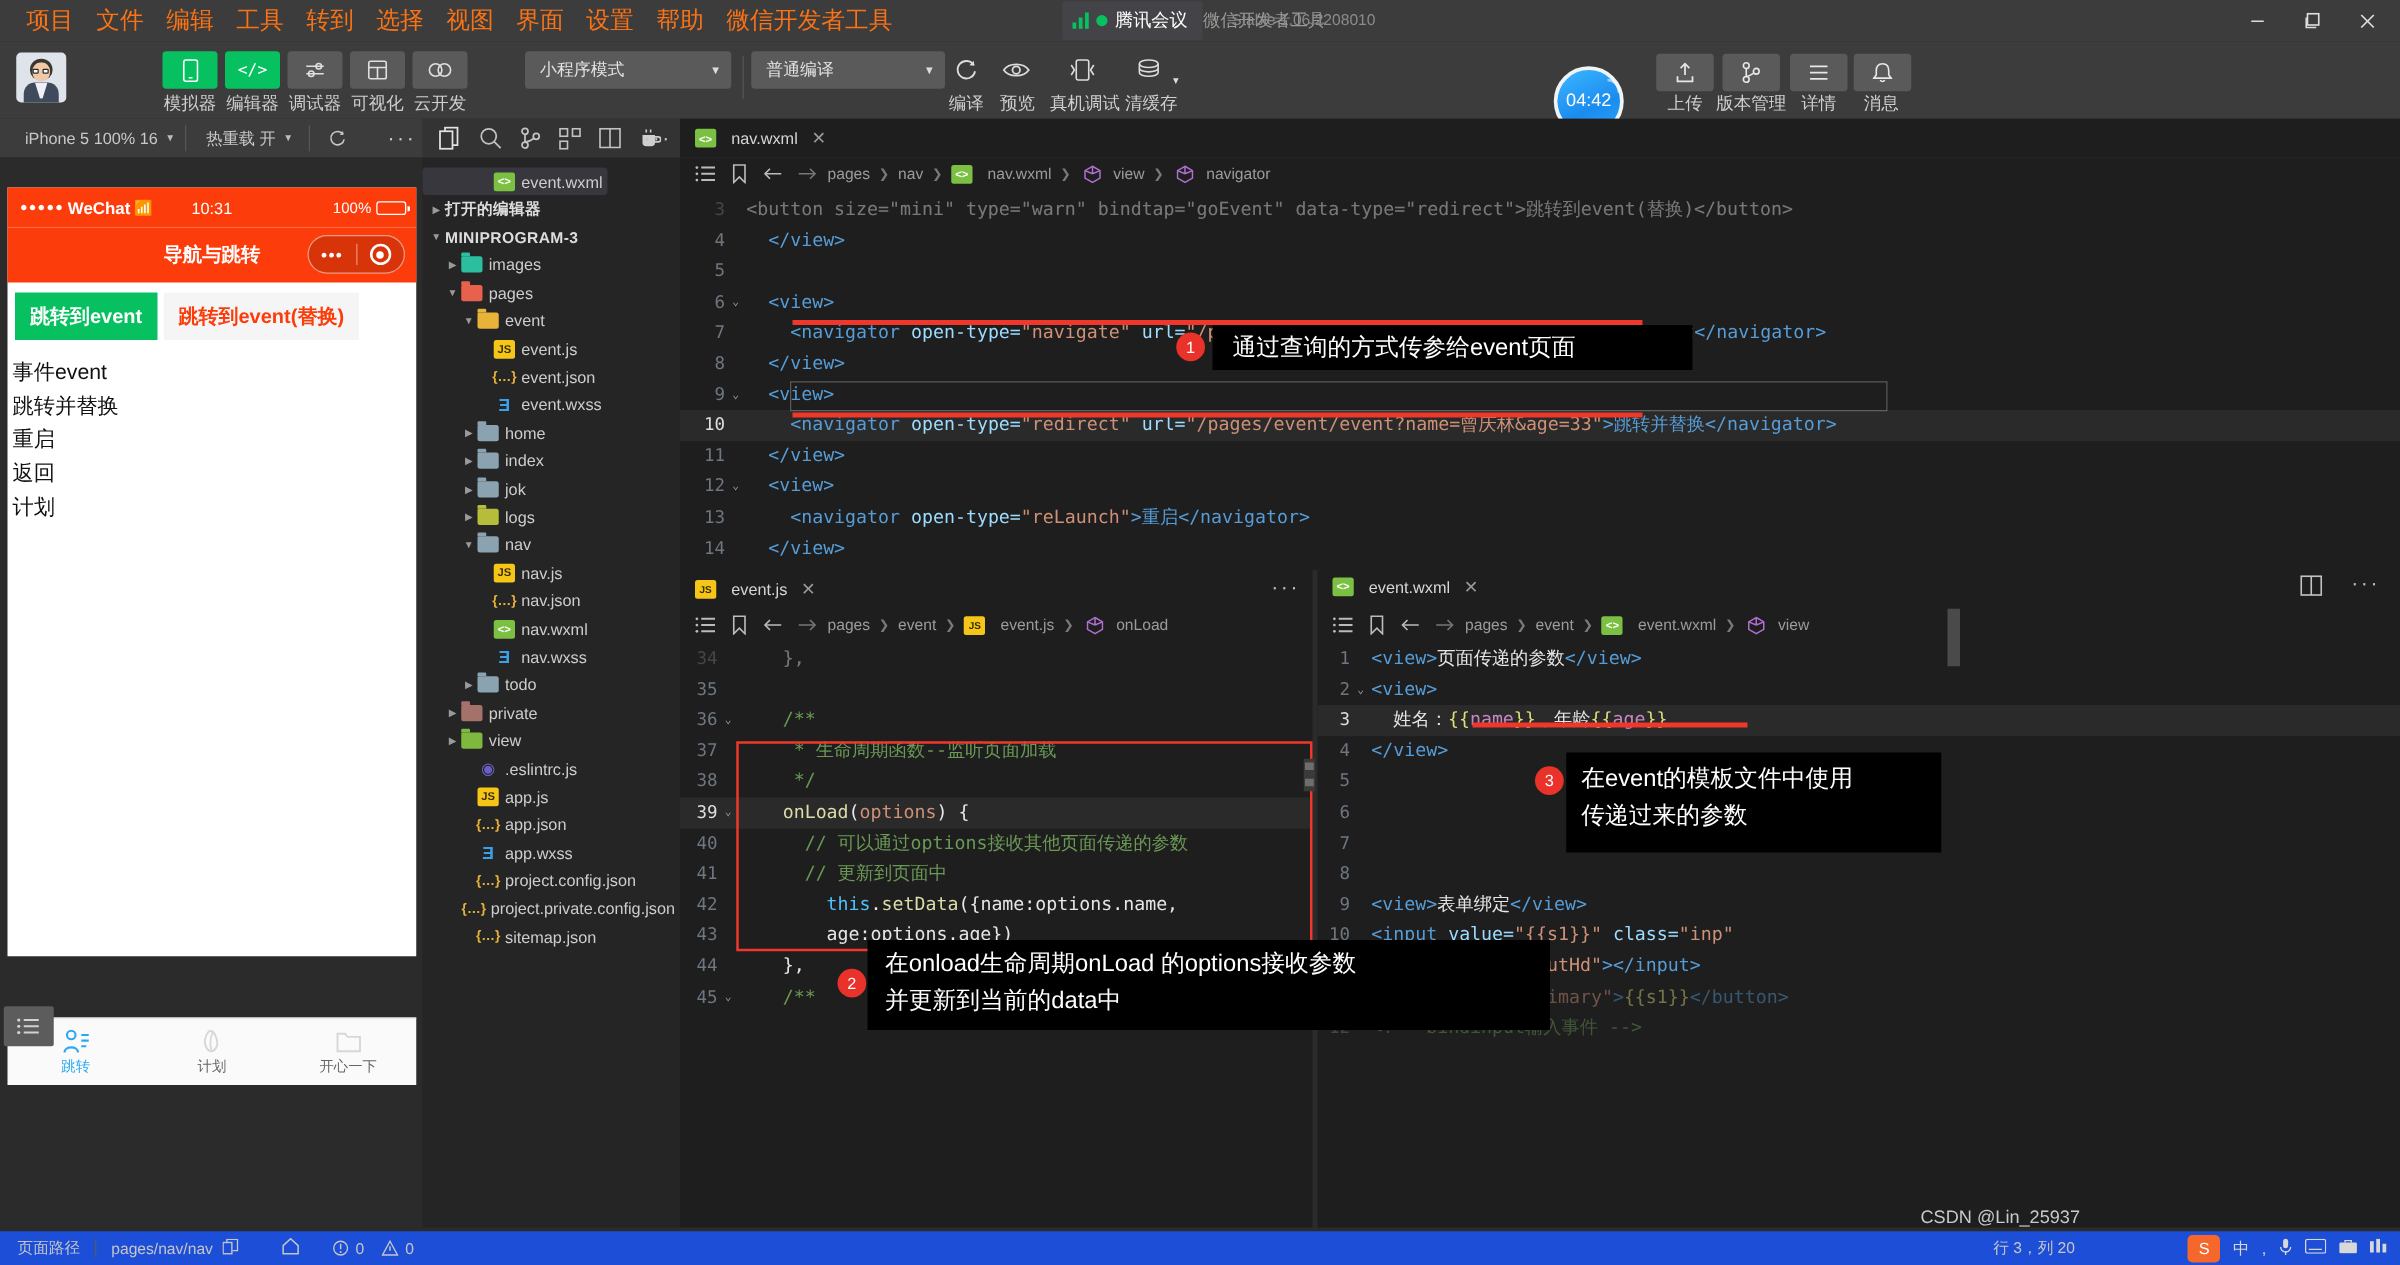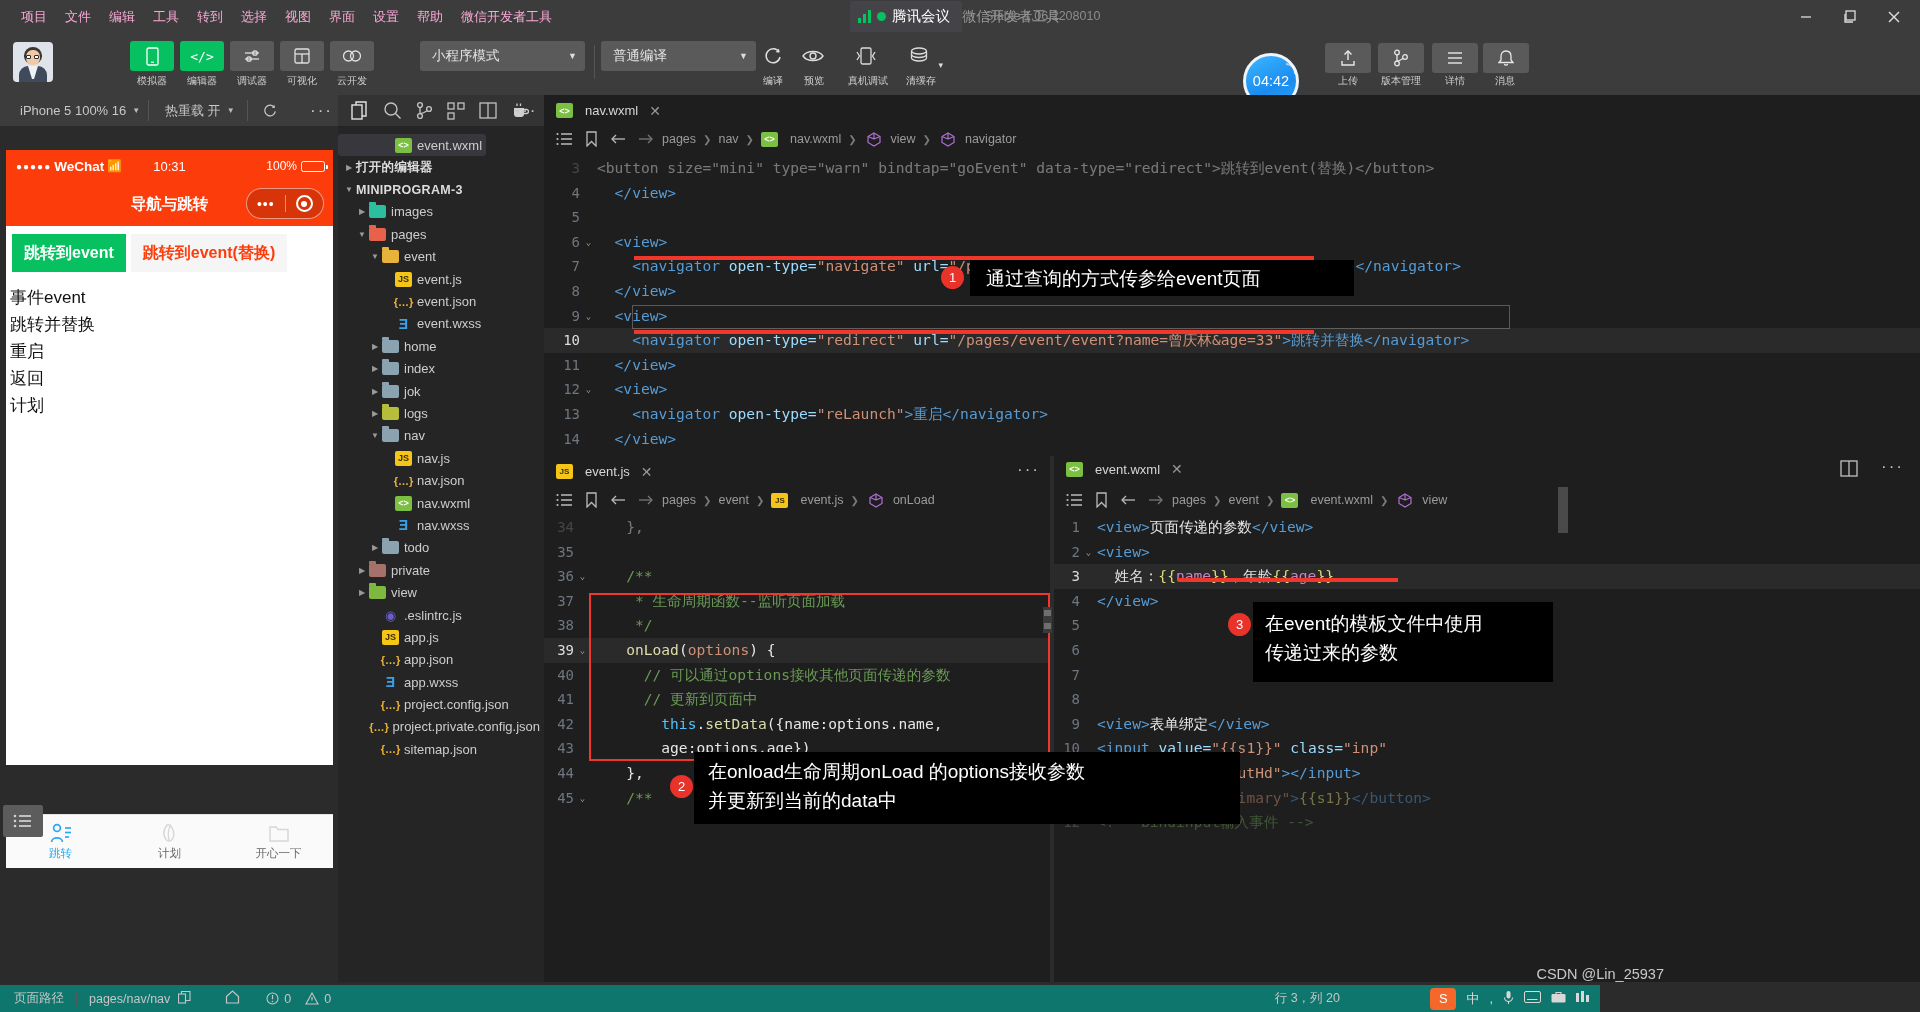--- a/index.html
+++ b/index.html
@@ -7,21 +7,21 @@
     font-family:"Liberation Sans","DejaVu Sans",sans-serif; }
   .app { position:relative; width:1920px; height:1012px; background:#2b2b2b; }
 
   
   .accent-left { position:absolute; left:0; top:0; width:14px; height:8px; background:#07c160; }
   .accent-right { position:absolute; right:0; top:0; width:160px; height:7px; background:#07c160; }
 
   
   .menubar { position:absolute; left:0; top:0; width:1920px; height:33px;
     background:#3c3c3c; display:flex; align-items:center; padding-left:12px; }
-  .menubar .mi { color:#f9a8d4; font-size:13px; padding:0 9px; line-height:33px; cursor:default; }
+  .menubar .mi { color:#f97316; font-size:19px; padding:0 9px; line-height:33px; cursor:default; }
   .wintitle { position:absolute; left:0; top:0; width:1920px; height:33px;
     display:flex; align-items:center; justify-content:center; pointer-events:none; }
   .wintitle span { color:#9a9a9a; font-size:14px; }
   .tm-pill { position:absolute; left:850px; top:1px; height:31px; background:#444448;
     display:flex; align-items:center; gap:6px; padding:0 12px 0 8px; border-radius:2px; }
   .tm-bars { display:flex; align-items:flex-end; gap:2px; height:13px; }
   .tm-bars i { display:block; width:3px; background:#07c160; }
   .tm-bars i:nth-child(1){height:5px}.tm-bars i:nth-child(2){height:9px}.tm-bars i:nth-child(3){height:13px}
   .tm-dot { width:9px;height:9px;border-radius:50%;background:#07c160; }
   .tm-pill span { color:#fff; font-size:14.5px; }
@@ -37,21 +37,21 @@
   .av-face{position:absolute;left:13px;top:8px;width:14px;height:15px;border-radius:45%;background:#f0c9a8;}
   .av-gl{position:absolute;top:13px;width:5px;height:4px;border:1.2px solid #2b2b2b;border-radius:1px;background:#fff;}
   .av-gl.l{left:13px}.av-gl.r{left:21px}
   .av-body{position:absolute;left:6px;top:24px;width:28px;height:17px;border-radius:9px 9px 0 0;background:#3f4a5c;}
   .av-shirt{position:absolute;left:15px;top:24px;width:10px;height:13px;background:#eef1f5;clip-path:polygon(0 0,100% 0,60% 100%,40% 100%);}
 
   .tbtn { position:absolute; top:8px; width:44px; height:30px; border-radius:3px;
     display:flex; align-items:center; justify-content:center; color:#fff; }
   .tbtn.green { background:#07c160; }
   .tbtn.grey { background:#5a5a5a; }
-  .tlabel { position:absolute; top:41px; font-size:10px; color:#cfcfcf; text-align:center; width:56px; }
+  .tlabel { position:absolute; top:41px; font-size:14px; color:#cfcfcf; text-align:center; width:56px; }
 
   .sel { position:absolute; top:8px; height:30px; background:#5a5a5a; border-radius:3px;
     display:flex; align-items:center; color:#e3e3e3; font-size:13.5px; padding:0 8px 0 12px; }
   .sel .cap { flex:1; }
   .sel .car { font-size:9px; color:#ddd; margin-left:8px; }
   .vdiv { position:absolute; top:12px; width:1px; height:34px; background:#555; }
 
   .iconbtn { position:absolute; top:8px; width:40px; height:30px; display:flex;
     align-items:center; justify-content:center; color:#dcdcdc; }
   .rtbtn { position:absolute; top:10px; width:46px; height:30px; background:#5a5a5a;
@@ -148,21 +148,21 @@
   .underline { position:absolute; height:4px; background:#f0372b; }
   .redbox { position:absolute; border:2px solid #f0372b; }
 
   .callout { position:absolute; background:#000; color:#fff; display:flex; align-items:center;
     padding:7px 16px; font-size:19px; line-height:29px; }
   .callout.multi { display:block; }
   .cnum { position:absolute; width:23px; height:23px; border-radius:50%; background:#e8322a; color:#fff;
     font-size:13px; display:flex; align-items:center; justify-content:center; }
 
   
-  .statusbot { position:absolute; left:0; bottom:0; width:1600px; height:27px; background:#0f766e;
+  .statusbot { position:absolute; left:0; bottom:0; width:1920px; height:27px; background:#1d4ed8;
     display:flex; align-items:center; color:#c6c6c6; font-size:12.5px; }
   .sdiv { width:1px; height:15px; background:#585858; margin:0 12px; }
   .watermark { position:absolute; right:256px; bottom:30px; color:#c9c9c9; font-size:14.5px; }
   .tray { position:absolute; right:0; bottom:0; height:27px; display:flex; align-items:center; gap:10px; padding-right:10px; }
 </style>
 </head>
 <body>
 
 <div class="app">
 

